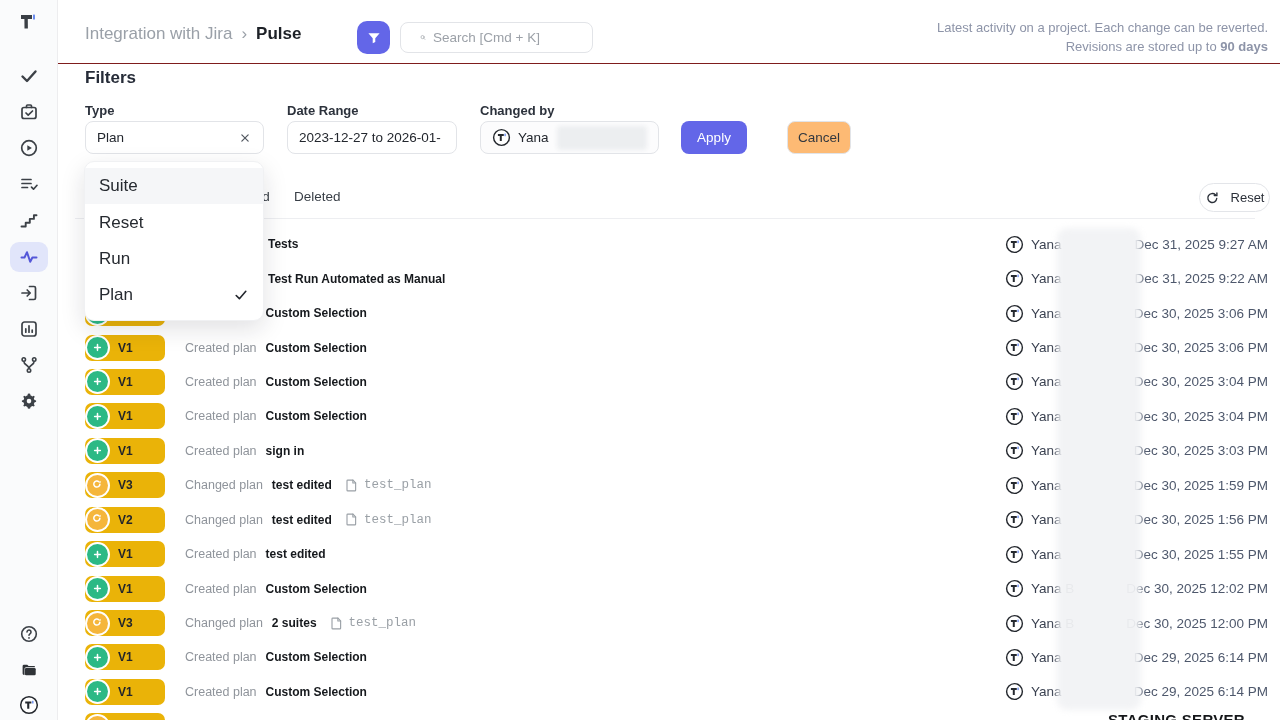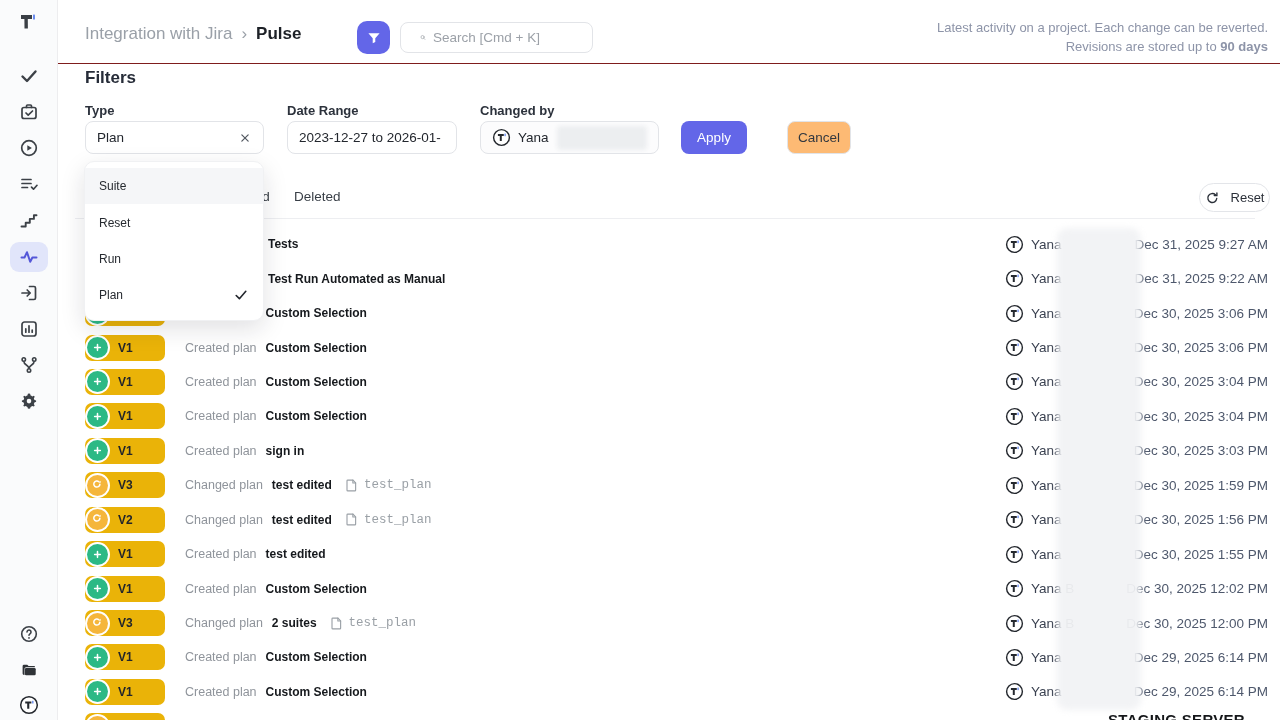--- a/index.html
+++ b/index.html
@@ -32,21 +32,21 @@
   .f-input { position:absolute; top:121px; height:33px; border:1px solid #e2e4e8; border-radius:8px; background:#fff; display:flex; align-items:center; font-size:13.5px; color:#23272e; padding:0 11px; white-space:nowrap; overflow:hidden; z-index:2; }
   .clear-x { margin-left:auto; width:14px; height:14px; color:#565c64; flex:0 0 auto; cursor:pointer; }
   .btn { position:absolute; top:121px; height:33px; border-radius:8px; font-size:13.5px; display:flex; align-items:center; justify-content:center; cursor:pointer; z-index:2; font-family:"Liberation Sans",sans-serif; }
   .btn-apply { left:681px; width:66px; background:#6366e8; color:#fff; border:none; }
   .btn-cancel { left:757px; width:64px; background:#fdba74; color:#33383f; border:1px solid #e2e4e8;margin-left:30px; }
   .avatar { width:19px; height:19px; flex:0 0 auto; }
   .blur-blob { width:103px; height:24px; margin-left:8px; background:#eceef0; border-radius:4px; filter:blur(2px); }
 
   
   .dropdown { position:absolute; left:84px; top:161px; width:180px; background:#fff; border:1px solid #f0f1f3; border-radius:10px; box-shadow:0 8px 24px rgba(20,24,40,.13); padding:6px 0; z-index:60; }
-  .dd-item { height:36.4px; display:flex; align-items:center; padding:0 14px; font-size:12px; color:#262a30; cursor:pointer;justify-content:flex-end; }
+  .dd-item { height:36.4px; display:flex; align-items:center; padding:0 14px; font-size:17px; color:#262a30; cursor:pointer;justify-content:flex-end; }
   .dd-item.hover { background:#f5f6f8; }
   .dd-check { margin-left:auto; width:16px; height:16px; color:#22262c; }
 
   
   .tab { position:absolute; top:189px; font-size:13.5px; color:#383e46; cursor:pointer; z-index:1; }
   .tab-partial { left:215px; }
   .tab-deleted { left:294px; }
   .reset-btn { position:absolute; left:1199px; top:183px; width:71px; height:29px; border:1px solid #e3e5e9; background:#fff; border-radius:15px; display:flex; align-items:center; justify-content:center; gap:12px; font-size:13px; color:#2b3039; cursor:pointer; z-index:2; font-family:"Liberation Sans",sans-serif; }
   .divider { position:absolute; left:75px; top:218px; width:1180px; height:1px; background:#edeef1; }
 

